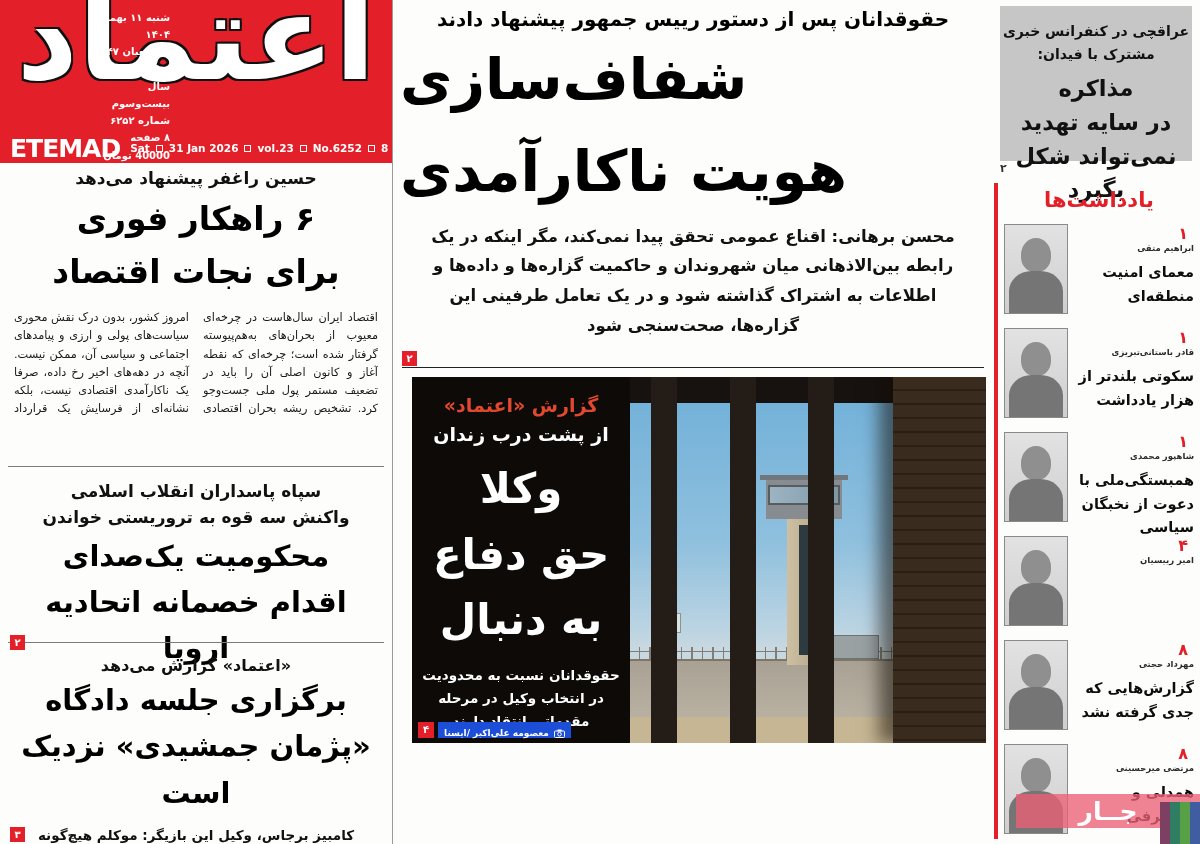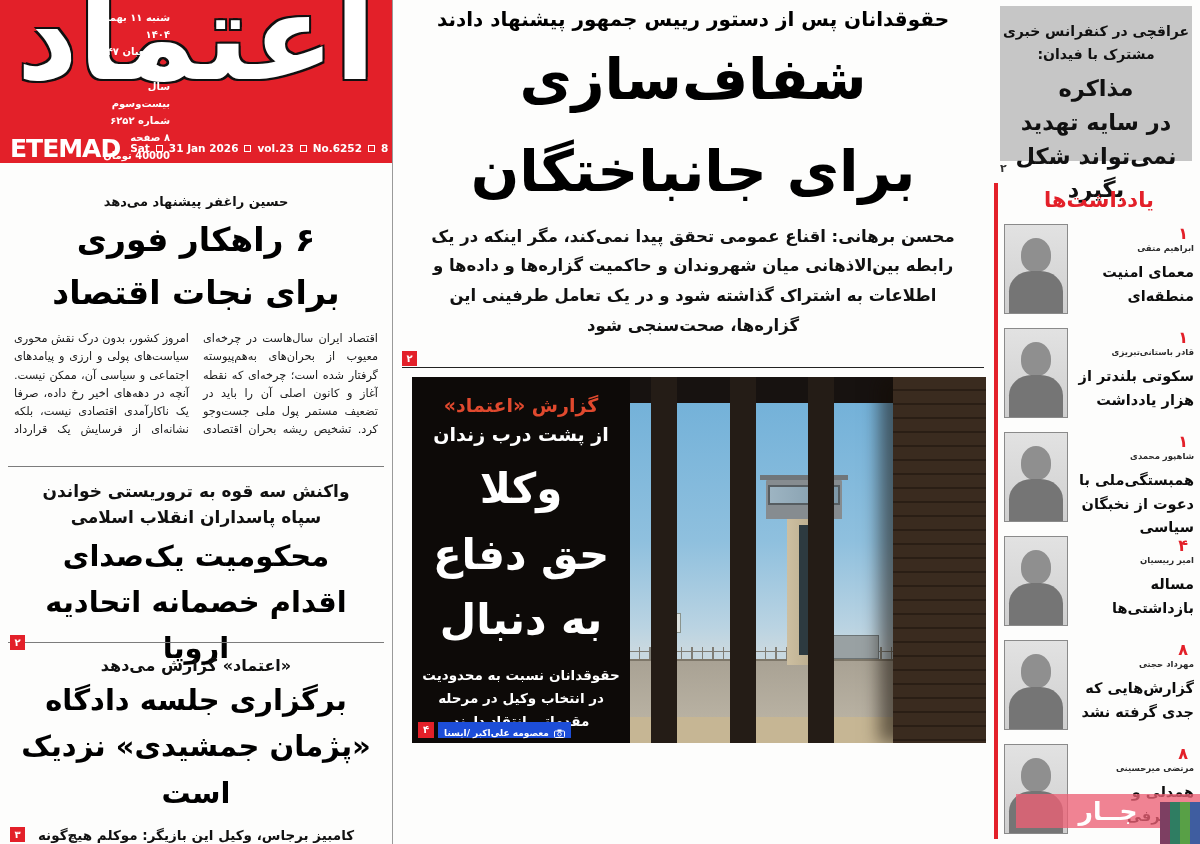--- a/index.html
+++ b/index.html
@@ -19,21 +19,21 @@
 
   
   .vrule{position:absolute;top:0;width:1px;height:844px;background:#9a9a9a}
   .left-col{position:absolute;left:0;top:163px;width:392px;height:681px;padding:0 8px}
   .kicker{font-weight:bold;text-align:center;color:#111}
   .pagebox{position:absolute;display:inline-block;min-width:15px;height:15px;background:#e32029;color:#fff;font-size:10px;font-weight:bold;text-align:center;line-height:15px;padding:0 2px}
 
   
   .story{position:relative}
   .economy{height:303px}
-  .economy .kicker{padding-top:31px;font-size:13px}
+  .economy .kicker{padding-top:5px;font-size:17px}
   .headline-l{font-weight:bold;text-align:center;font-size:33px;line-height:1.62;color:#000;margin-top:4px}
   .headline-l span{display:block}
   .body2col{margin:10px 6px 0;column-count:2;column-gap:14px;font-size:11.3px;line-height:1.62;text-align:justify;height:122px;overflow:hidden;color:#1a1a1a}
 
   
   .irgc{height:176px;border-top:1px solid #7c7c7c}
   .irgc .kicker{padding-top:11px;font-size:17px;line-height:1.55}
   .irgc .kicker span{display:block}
   .headline-m{font-weight:bold;text-align:center;font-size:29px;line-height:1.6;color:#000;margin-top:2px}
   .headline-m span{display:block}
@@ -41,21 +41,21 @@
 
   
   .court{height:202px;border-top:1px solid #7c7c7c}
   .court .kicker{padding-top:13px;font-size:16px}
   .subtext{font-weight:bold;text-align:center;font-size:13.5px;line-height:1.7;margin-top:8px;color:#111}
   .court .pagebox{left:2px;bottom:2px}
 
   
   .center-col{position:absolute;left:400px;top:0;width:586px;height:844px}
   .main-kicker{font-size:20px;font-weight:bold;text-align:center;padding-top:7px;color:#000}
-  .main-headline{font-weight:bold;text-align:center;font-size:57px;line-height:1.62;color:#000;margin-top:2px;letter-spacing:-1px}
+  .main-headline{font-weight:bold;text-align:left;font-size:57px;line-height:1.62;color:#000;margin-top:2px;letter-spacing:-1px}
   .main-headline span{display:block}
   .quote{font-size:16.5px;font-weight:bold;text-align:center;line-height:1.8;color:#111;margin:4px 14px 0}
   .story-footer{position:relative;margin:12px 2px 0;border-bottom:1.5px solid #222;height:16px}
   .story-footer .pagebox{left:0;bottom:1px}
 
   
   .photo-block{position:relative;margin-top:9px;margin-left:12px;height:366px;display:flex;direction:ltr;background:#0d0a08}
   .photo-panel{width:38%;background:#0d0a08;color:#fff;direction:rtl;text-align:center;padding:14px 10px 6px;position:relative;flex:none}
   .panel-kicker-red{color:#e0492e;font-weight:bold;font-size:19px;line-height:1.5}
   .panel-kicker-white{color:#fff;font-weight:bold;font-size:19px;line-height:1.5}
@@ -153,22 +153,22 @@
       <div class="kicker">حسین راغفر پیشنهاد می‌دهد</div>
       <h2 class="headline-l">
         <span>۶ راهکار فوری</span>
         <span>برای نجات اقتصاد</span>
       </h2>
       <p class="body2col"><span>اقتصاد ایران سال‌هاست در چرخه‌ای معیوب از بحران‌های به‌هم‌پیوسته گرفتار شده است؛ چرخه‌ای که نقطه آغاز و کانون اصلی آن را باید در تضعیف مستمر پول ملی جست‌وجو کرد. تشخیص ریشه بحران اقتصادی امروز کشور، بدون درک نقش محوری سیاست‌های پولی و ارزی و پیامدهای اجتماعی و سیاسی آن، ممکن نیست. آنچه در دهه‌های اخیر رخ داده، صرفا یک ناکارآمدی اقتصادی نیست، بلکه نشانه‌ای از فرسایش یک قرارداد اجتماعی نانوشته میان مردم و حاکمیت است. پول ملی صرفا یک ابزار مبادله یا واحد حساب نیست. پول، نماد اعتماد عمومی به حاکمیت و بیانگر تعهد متقابل میان دولت و جامعه است. مردم با پذیرش پول ملی، در واقع می‌پذیرند که حاصل کار، تلاش و پس‌اندازشان در قالب این کاغذ دارای ارزش پایدار است.</span> </p>
     </section>
 
     <section class="story irgc">
       <div class="kicker">
+        <span>سپاه پاسداران انقلاب اسلامی</span>
         <span>واکنش سه قوه به تروریستی خواندن</span>
-        <span>سپاه پاسداران انقلاب اسلامی</span>
       </div>
       <h2 class="headline-m">
         <span>محکومیت یک‌صدای</span>
         <span>اقدام خصمانه اتحادیه اروپا</span>
       </h2>
       <span class="pagebox">۲</span>
     </section>
 
     <section class="story court">
       <div class="kicker">«اعتماد» گزارش می‌دهد</div>
@@ -181,21 +181,21 @@
     </section>
   </div>
 
   <div class="vrule" style="left:392px"></div>
 
   <div class="center-col">
     <section>
       <div class="main-kicker">حقوقدانان پس از دستور رییس جمهور پیشنهاد دادند</div>
       <h1 class="main-headline">
         <span>شفاف‌سازی</span>
-        <span>برای جانباختگان</span>
+        <span>هویت ناکارآمدی</span>
       </h1>
       <p class="quote">محسن برهانی: اقناع عمومی تحقق پیدا نمی‌کند، مگر اینکه در یک رابطه بین‌الاذهانی میان شهروندان و حاکمیت گزاره‌ها و داده‌ها و اطلاعات به اشتراک گذاشته شود و در یک تعامل طرفینی این گزاره‌ها، صحت‌سنجی شود</p>
       <div class="story-footer">
         <span class="pagebox">۲</span>
       </div>
     </section>
 
     <section class="photo-block">
       <div class="photo-panel">
         <div class="panel-kicker-red">گزارش «اعتماد»</div>
@@ -275,21 +275,20 @@
           <div class="note-page">۱</div>
           <div class="note-author">شاهپور محمدی</div>
           <div class="note-title">همبستگی‌ملی با دعوت از نخبگان سیاسی</div>
         </div>
         <div class="note-photo"></div>
       </div>
       <div class="note-item">
         <div class="note-text">
           <div class="note-page">۴</div>
           <div class="note-author">امیر رییسیان</div>
-          <div class="note-title">مساله بازداشتی‌ها</div>
         </div>
         <div class="note-photo"></div>
       </div>
       <div class="note-item">
         <div class="note-text">
           <div class="note-page">۸</div>
           <div class="note-author">مهرداد حجتی</div>
           <div class="note-title">گزارش‌هایی که جدی گرفته نشد</div>
         </div>
         <div class="note-photo"></div>

